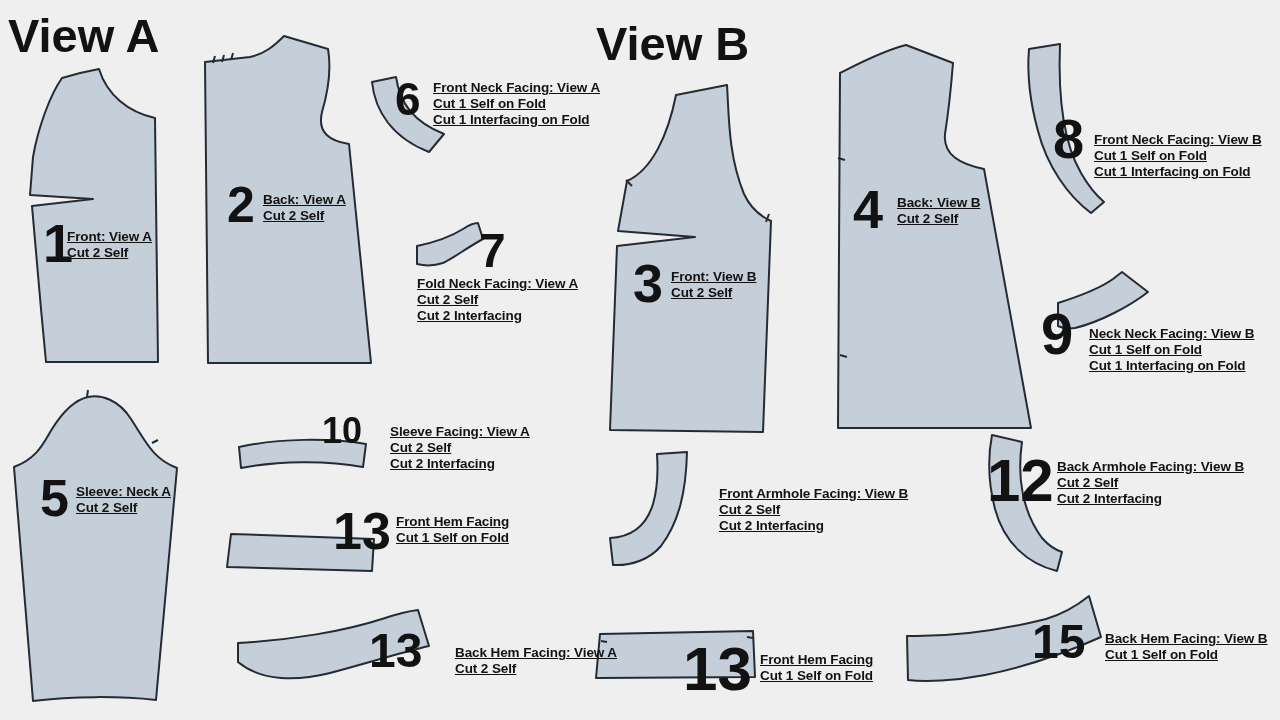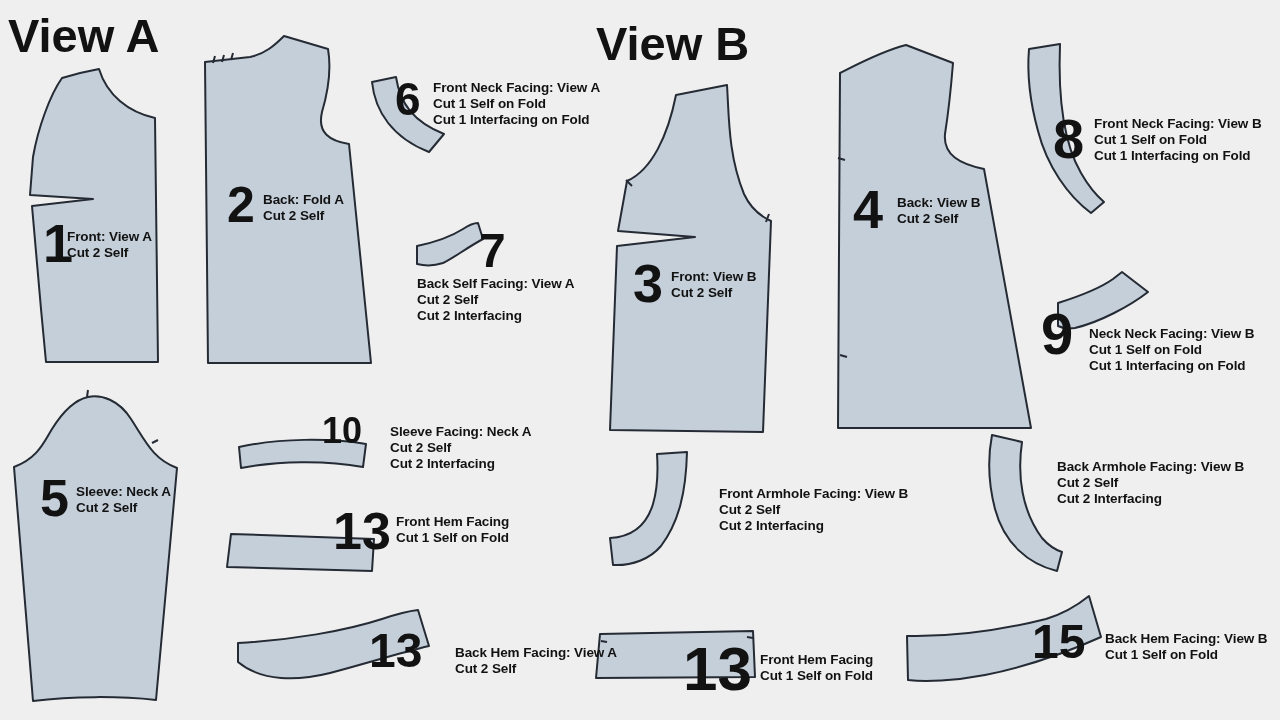--- a/index.html
+++ b/index.html
@@ -28,21 +28,21 @@
     font-size:47px;font-weight:900;letter-spacing:0;
     color:var(--ink);line-height:1;white-space:nowrap;
   }
   .num{
     position:absolute;
     font-weight:900;color:var(--ink);line-height:1;white-space:nowrap;
   }
   .txt{
     position:absolute;
     font-weight:700;font-size:13.5px;line-height:16px;
-    letter-spacing:-0.1px;color:var(--ink);white-space:nowrap;
+    letter-spacing:-0.1px;color:var(--ink);white-space:nowrap;text-decoration:underline;
   }
   .txt span{display:block;}
 </style>
 </head>
 <body>
 
 <div class="canvas">
 
   <svg width="1280" height="720" viewBox="0 0 1280 720">
 
@@ -71,47 +71,47 @@
   <h1 class="title" style="left:596px;top:20px">View B</h1>
 
   <span class="num" style="left:43px;top:216px;font-size:54px">1</span>
   <div class="txt" style="left:67px;top:229px">
     <span>Front: View A</span>
     <span>Cut 2 Self</span>
   </div>
 
   <span class="num" style="left:227px;top:180px;font-size:50px">2</span>
   <div class="txt" style="left:263px;top:192px">
-    <span>Back: Fold A</span>
+    <span>Back: View A</span>
     <span>Cut 2 Self</span>
   </div>
 
   <span class="num" style="left:395px;top:76px;font-size:46px">6</span>
   <div class="txt" style="left:433px;top:80px">
     <span>Front Neck Facing: View A</span>
     <span>Cut 1 Self on Fold</span>
     <span>Cut 1 Interfacing on Fold</span>
   </div>
 
   <span class="num" style="left:479px;top:227px;font-size:48px">7</span>
   <div class="txt" style="left:417px;top:276px">
-    <span>Back Self Facing: View A</span>
+    <span>Fold Neck Facing: View A</span>
     <span>Cut 2 Self</span>
     <span>Cut 2 Interfacing</span>
   </div>
 
   <span class="num" style="left:40px;top:472px;font-size:52px">5</span>
   <div class="txt" style="left:76px;top:484px">
     <span>Sleeve: Neck A</span>
     <span>Cut 2 Self</span>
   </div>
 
   <span class="num" style="left:322px;top:413px;font-size:36px">10</span>
   <div class="txt" style="left:390px;top:424px">
-    <span>Sleeve Facing: Neck A</span>
+    <span>Sleeve Facing: View A</span>
     <span>Cut 2 Self</span>
     <span>Cut 2 Interfacing</span>
   </div>
 
   <span class="num" style="left:333px;top:505px;font-size:52px">13</span>
   <div class="txt" style="left:396px;top:514px">
     <span>Front Hem Facing</span>
     <span>Cut 1 Self on Fold</span>
   </div>
 
@@ -127,39 +127,40 @@
     <span>Cut 2 Self</span>
   </div>
 
   <span class="num" style="left:853px;top:182px;font-size:54px">4</span>
   <div class="txt" style="left:897px;top:195px">
     <span>Back: View B</span>
     <span>Cut 2 Self</span>
   </div>
 
   <span class="num" style="left:1053px;top:111px;font-size:56px">8</span>
-  <div class="txt" style="left:1094px;top:116px">
+  <div class="txt" style="left:1094px;top:132px">
     <span>Front Neck Facing: View B</span>
     <span>Cut 1 Self on Fold</span>
     <span>Cut 1 Interfacing on Fold</span>
   </div>
 
   <span class="num" style="left:1041px;top:305px;font-size:58px">9</span>
   <div class="txt" style="left:1089px;top:326px">
     <span>Neck Neck Facing: View B</span>
     <span>Cut 1 Self on Fold</span>
     <span>Cut 1 Interfacing on Fold</span>
   </div>
 
   <div class="txt" style="left:719px;top:486px">
     <span>Front Armhole Facing: View B</span>
     <span>Cut 2 Self</span>
     <span>Cut 2 Interfacing</span>
   </div>
 
+  <span class="num" style="left:987px;top:451px;font-size:60px">12</span>
   <div class="txt" style="left:1057px;top:459px">
     <span>Back Armhole Facing: View B</span>
     <span>Cut 2 Self</span>
     <span>Cut 2 Interfacing</span>
   </div>
 
   <span class="num" style="left:683px;top:638px;font-size:62px">13</span>
   <div class="txt" style="left:760px;top:652px">
     <span>Front Hem Facing</span>
     <span>Cut 1 Self on Fold</span>

